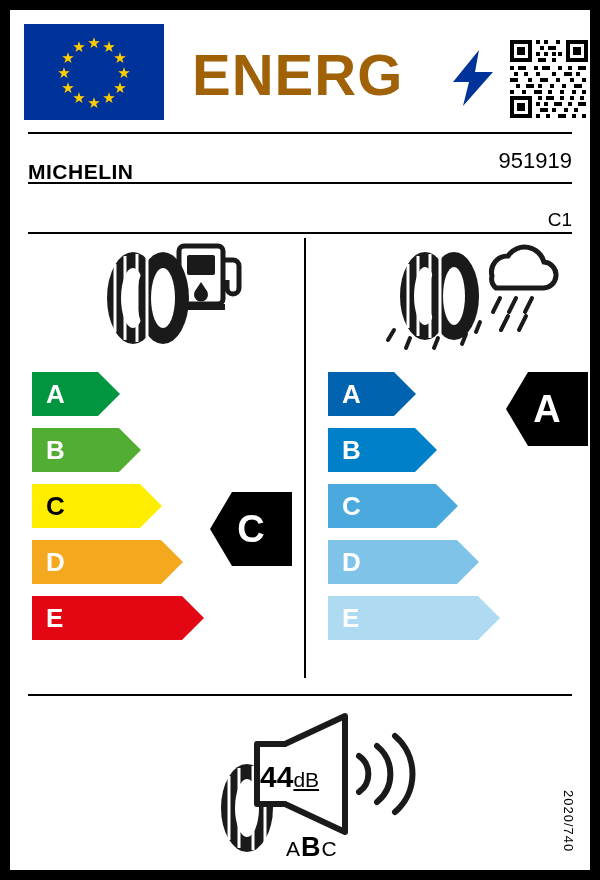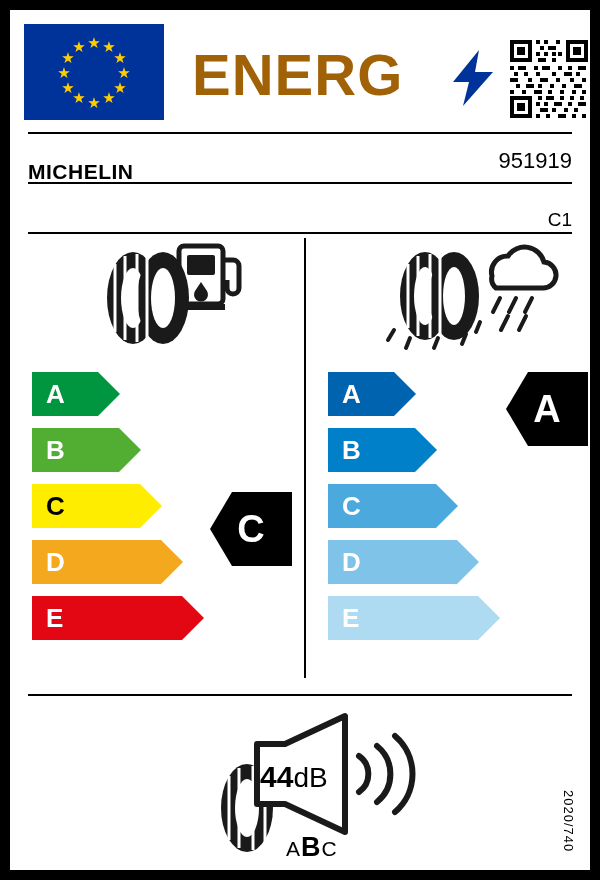--- a/index.html
+++ b/index.html
@@ -204,22 +204,23 @@
   }
   .noise-db {
     position: absolute;
     left: 250px;
     top: 750px;
     font-size: 30px;
     font-weight: bold;
     color: #000;
   }
   .noise-db .unit {
-    font-size: 28px;
+    font-size: 21px;
     font-weight: normal;
+    text-decoration: underline;
   }
   .noise-class {
     position: absolute;
     left: 276px;
     top: 822px;
     font-size: 21px;
     color: #000;
     letter-spacing: 1px;
   }
   .noise-class b {

